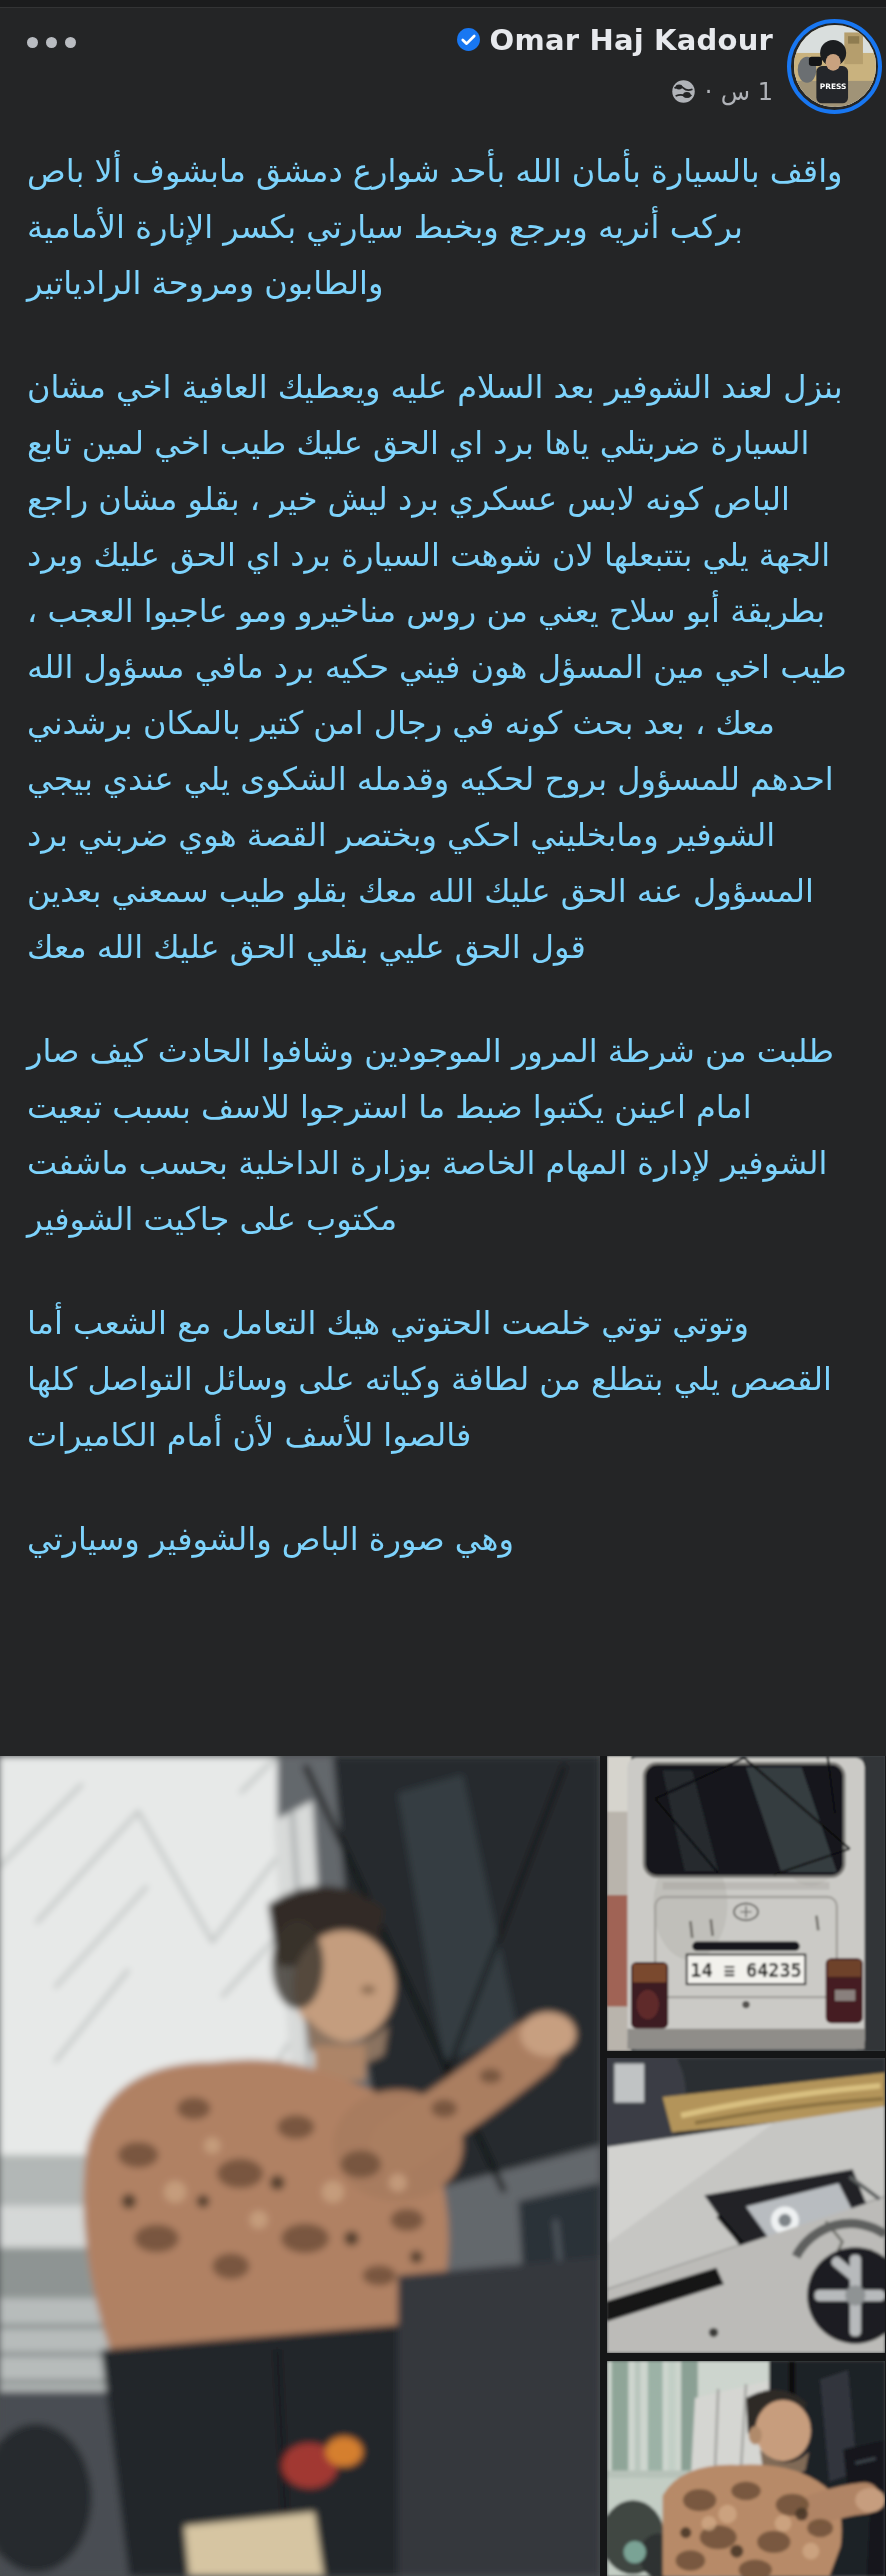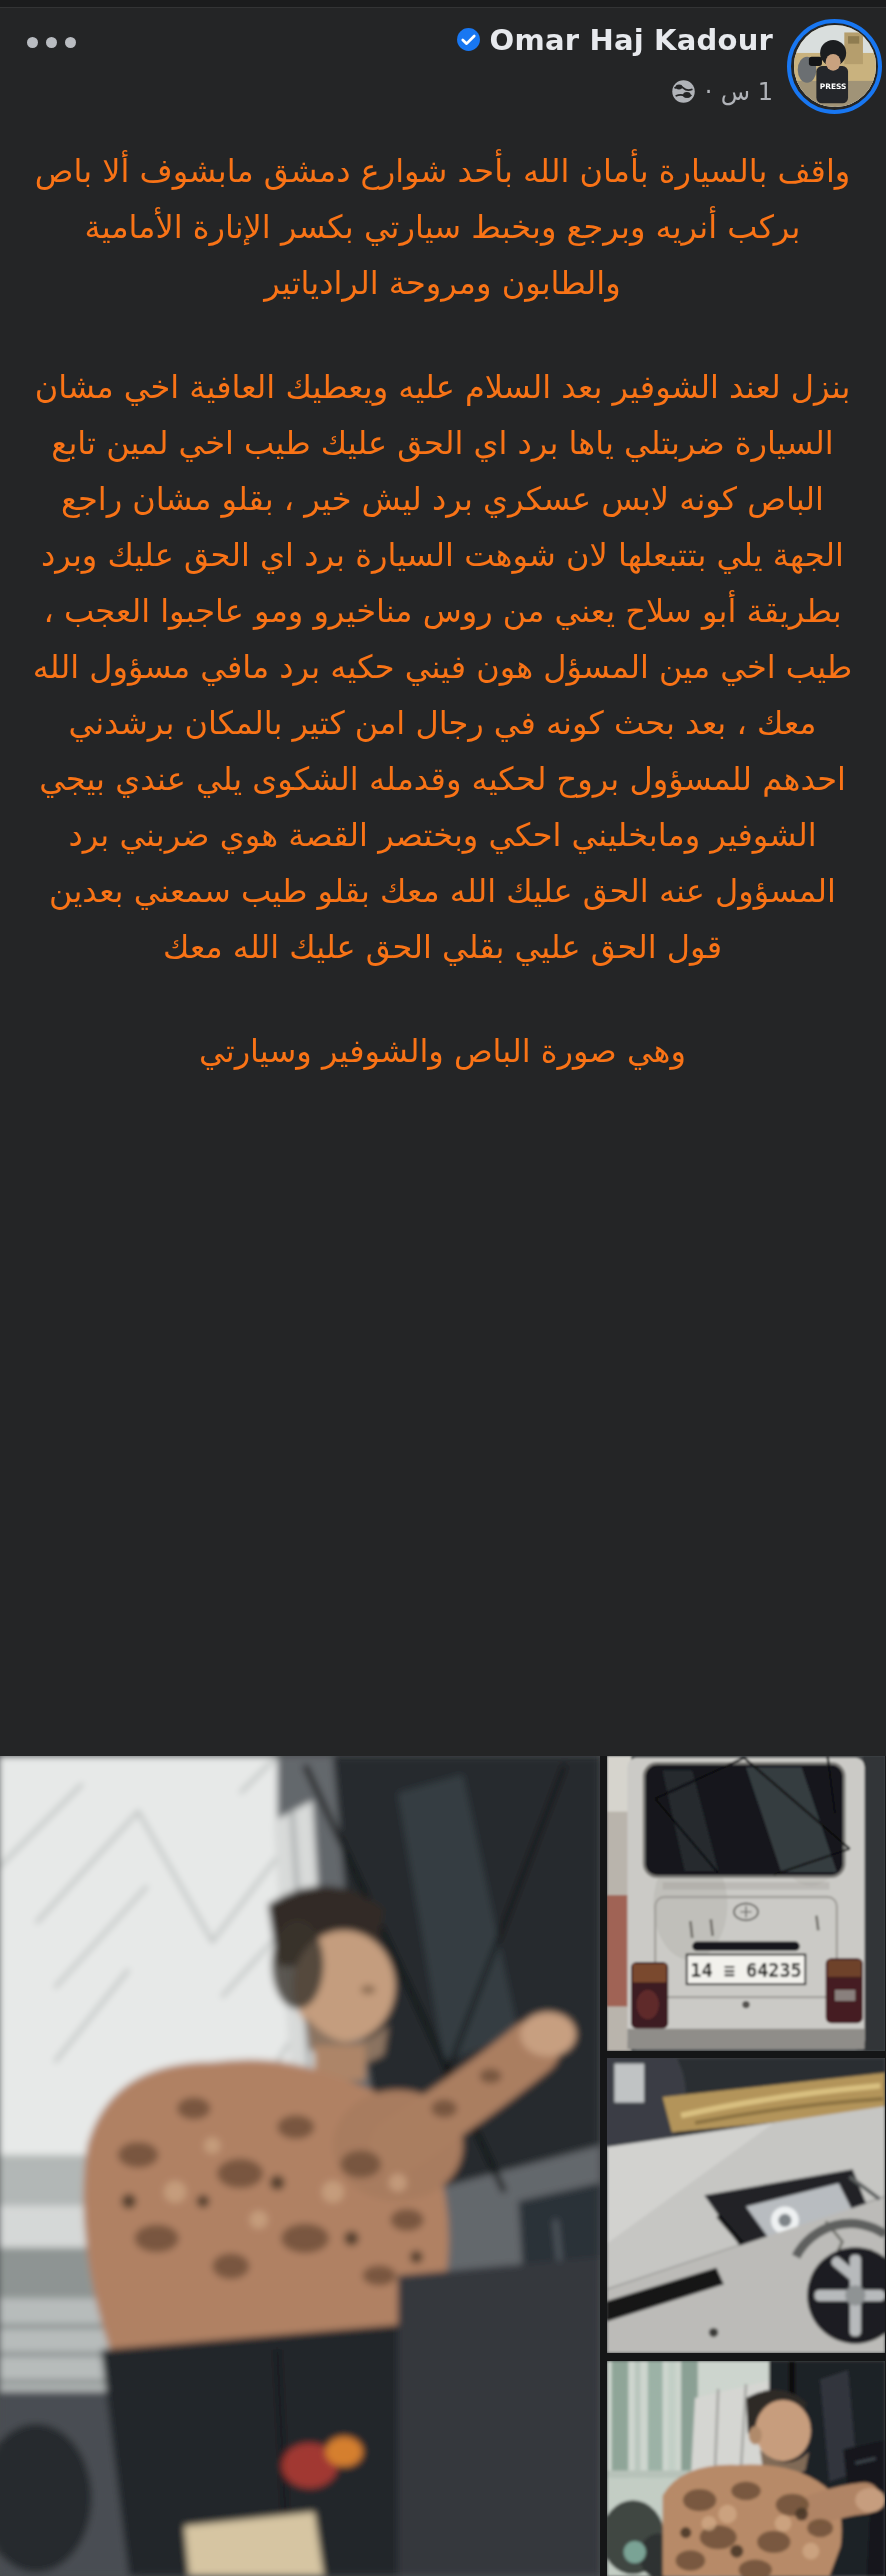--- a/index.html
+++ b/index.html
@@ -28,23 +28,23 @@
   }
   .meta-row .dot{font-size:24px;line-height:1;}
   .globe{width:27px;height:27px;display:block;}
   .more-menu{
     position:absolute;top:24px;left:22px;display:flex;gap:8.3px;align-items:center;
     padding:5.6px;cursor:pointer;
   }
   .more-menu i{width:11px;height:11px;border-radius:50%;background:#b9bcc1;display:block;}
   
   .post-text{
-    direction:rtl;text-align:center;
+    direction:rtl;text-align:left;
     padding:7.4px 28px 0 28px;height:1614px;overflow:hidden;box-sizing:border-box;
-    font-size:32px;line-height:56px;color:#f97316;
+    font-size:32px;line-height:56px;color:#7dd3fc;
   }
   .post-text p{margin:0 0 48px 0;}
   
   .photo-grid{
     position:absolute;top:1756px;left:0;width:887px;height:820px;
     display:grid;grid-template-columns:601px 278px;grid-template-rows:295px 295px auto;
     gap:7.4px;background:#151617;direction:ltr;
   }
   .photo{position:relative;overflow:hidden;background:#4a4d4f;cursor:pointer;}
   .photo svg{display:block;width:100%;height:100%;}
@@ -102,20 +102,22 @@
     <div class="more-menu">
       <i></i>
         <i></i>
         <i></i>
     </div>
   </div>
 
   <div class="post-text">
     <p>واقف بالسيارة بأمان الله بأحد شوارع دمشق مابشوف ألا باص بركب أنريه وبرجع وبخبط سيارتي بكسر الإنارة الأمامية والطابون ومروحة الرادياتير</p>
     <p>بنزل لعند الشوفير بعد السلام عليه ويعطيك العافية اخي مشان السيارة ضربتلي ياها برد اي الحق عليك طيب اخي لمين تابع الباص كونه لابس عسكري برد ليش خير ، بقلو مشان راجع الجهة يلي بتتبعلها لان شوهت السيارة برد اي الحق عليك وبرد بطريقة أبو سلاح يعني من روس مناخيرو ومو عاجبوا العجب ، طيب اخي مين المسؤل هون فيني حكيه برد مافي مسؤول الله معك ، بعد بحث كونه في رجال امن كتير بالمكان برشدني احدهم للمسؤول بروح لحكيه وقدمله الشكوى يلي عندي بيجي الشوفير ومابخليني احكي وبختصر القصة هوي ضربني برد المسؤول عنه الحق عليك الله معك بقلو طيب سمعني بعدين قول الحق عليي بقلي الحق عليك الله معك</p>
+    <p>طلبت من شرطة المرور الموجودين وشافوا الحادث كيف صار امام اعينن يكتبوا ضبط ما استرجوا للاسف بسبب تبعيت الشوفير لإدارة المهام الخاصة بوزارة الداخلية بحسب ماشفت مكتوب على جاكيت الشوفير</p>
+    <p>وتوتي توتي خلصت الحتوتي هيك التعامل مع الشعب أما القصص يلي بتطلع من لطافة وكياته على وسائل التواصل كلها فالصوا للأسف لأن أمام الكاميرات</p>
     <p>وهي صورة الباص والشوفير وسيارتي</p>
   </div>
 
   <div class="photo-grid">
 
     <div class="photo photo-main">
       <svg viewBox="0 0 648 884" preserveAspectRatio="none">
         <defs>
             <filter id="fL" x="-5%" y="-5%" width="110%" height="110%">
               <feGaussianBlur stdDeviation="4"></feGaussianBlur>

